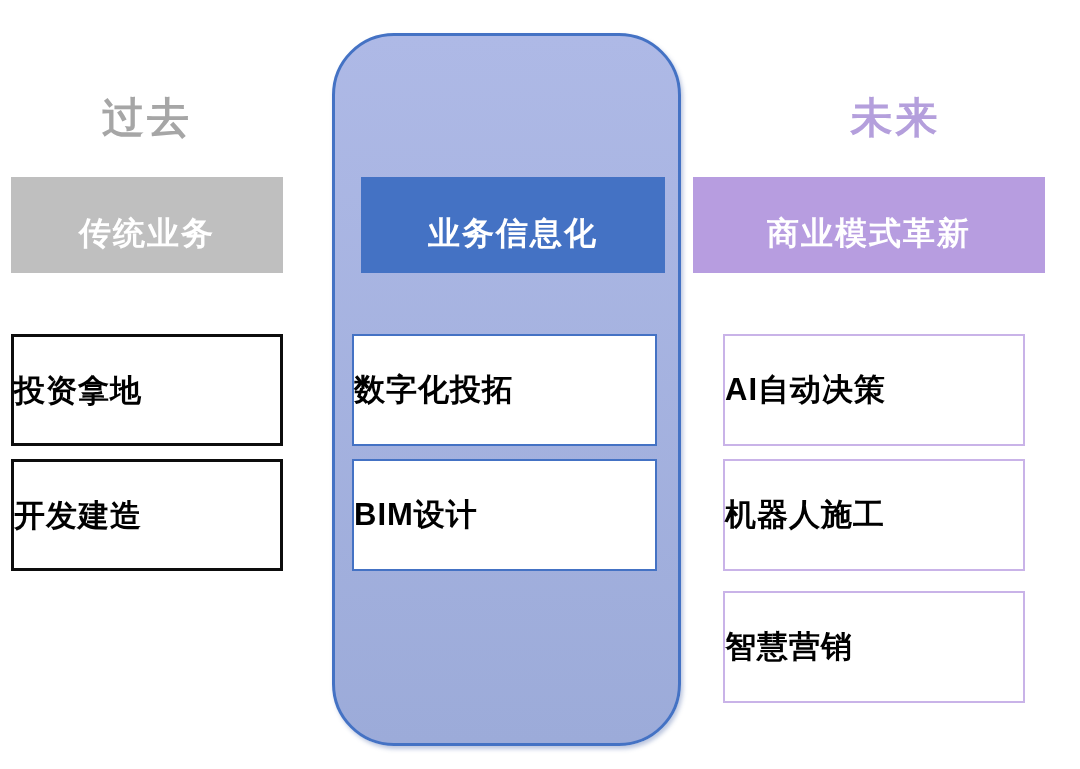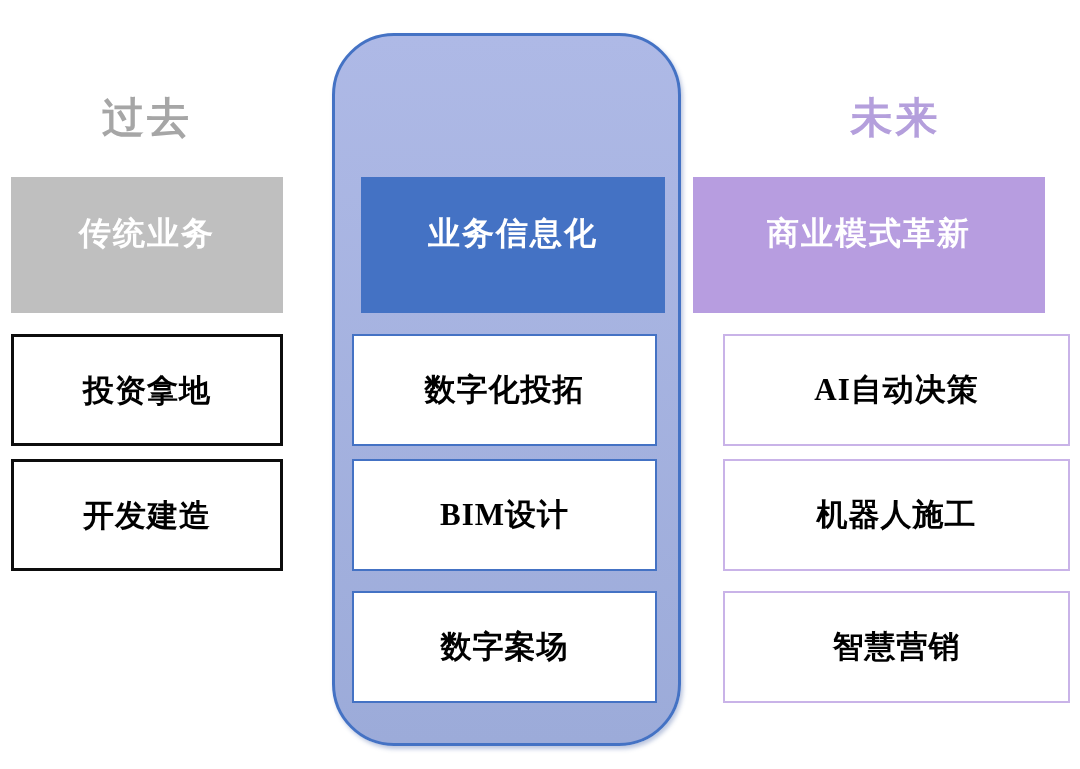--- a/index.html
+++ b/index.html
@@ -1,72 +1,71 @@
 <!DOCTYPE html>
 <html style="--past-title: #a6a6a6; --past-header-bg: #bfbfbf; --past-item-border: #0d0d0d; --present-title: #4472c4; --present-container-bg-light: #aeb9e6; --present-container-bg: #9cabd9; --present-container-border: #4472c4; --present-header-bg: #4472c4; --present-item-border: #4472c4; --future-title: #b49fdc; --future-header-bg: #b79de0; --future-item-border: #c9b3e8; --header-text: #ffffff; --item-text: #000000;"><head>
 <meta charset="utf-8">
 <style>
   html,body{margin:0;padding:0;background:#ffffff;}
   .canvas{
     position:relative;width:1080px;height:769px;background:#ffffff;overflow:hidden;
-    font-family:Liberation Serif, serif;font-weight:bold;
+    font-family:Liberation Sans, sans-serif;font-weight:bold;
   }
   
   .present-container{
     position:absolute;left:332px;top:33px;width:349px;height:713px;
     border-radius:62px;box-sizing:border-box;
     background:linear-gradient(180deg,var(--present-container-bg-light) 0%,var(--present-container-bg) 100%);
     border:3px solid var(--present-container-border);
     box-shadow:2px 3px 4px rgba(60,90,160,0.35);
   }
   
   .col-title{
     position:absolute;top:92px;height:52px;line-height:52px;text-align:center;
     font-size:42px;letter-spacing:3px;
   }
   .col-title.past{left:11px;width:272px;color:var(--past-title);}
   .col-title.present{left:332px;width:349px;color:var(--present-title);}
   .col-title.future{left:720px;width:351px;color:var(--future-title);}
   
   .header{
-    position:absolute;top:177px;height:136px;line-height:112px;text-align:center;
+    position:absolute;top:177px;height:96px;line-height:112px;text-align:center;
     font-size:32px;letter-spacing:2px;color:var(--header-text);box-sizing:border-box;
   }
   .header.past{left:11px;width:272px;background:var(--past-header-bg);}
   .header.present{left:361px;width:304px;background:var(--present-header-bg);}
   .header.future{left:693px;width:352px;background:var(--future-header-bg);}
   
   .item{
-    position:absolute;height:112px;line-height:107px;text-align:center;
+    position:absolute;height:112px;line-height:107px;
     font-size:31px;letter-spacing:1px;color:var(--item-text);
     background:#ffffff;box-sizing:border-box;
   }
   .r0{top:334px;} .r1{top:459px;} .r2{top:591px;}
   .item.past{left:11px;width:272px;border:3px solid var(--past-item-border);}
   .item.present{left:352px;width:305px;border:2.5px solid var(--present-item-border);}
-  .item.future{left:723px;width:347px;border:2px solid var(--future-item-border);}
+  .item.future{left:723px;width:302px;border:2px solid var(--future-item-border);}
 </style>
 </head>
 <body>
 
 <div class="canvas">
 
   <div class="present-container"></div>
 
   <div class="col-title past">过去</div>
   <div class="col-title future">未来</div>
 
   <div class="header past">传统业务</div>
   <div class="header present">业务信息化</div>
   <div class="header future">商业模式革新</div>
 
   <div class="item past r0">投资拿地</div>
   <div class="item past r1">开发建造</div>
 
   <div class="item present r0">数字化投拓</div>
   <div class="item present r1">BIM设计</div>
-  <div class="item present r2">数字案场</div>
 
   <div class="item future r0">AI自动决策</div>
   <div class="item future r1">机器人施工</div>
   <div class="item future r2">智慧营销</div>
 
 </div>
 
 </body></html>

